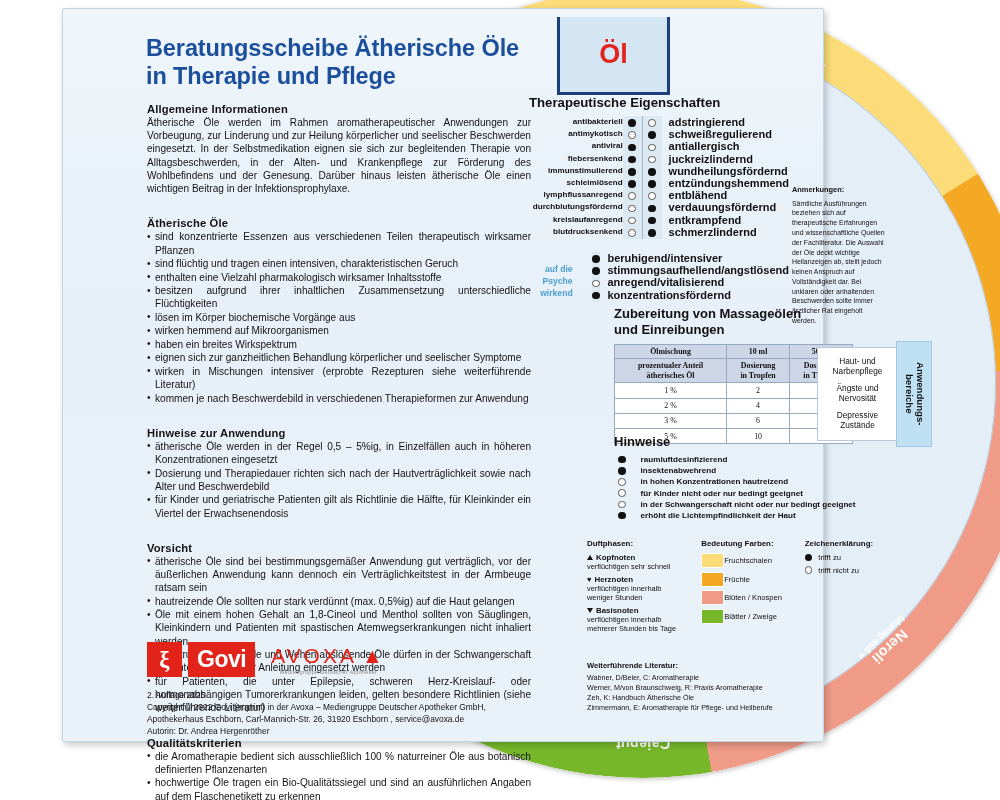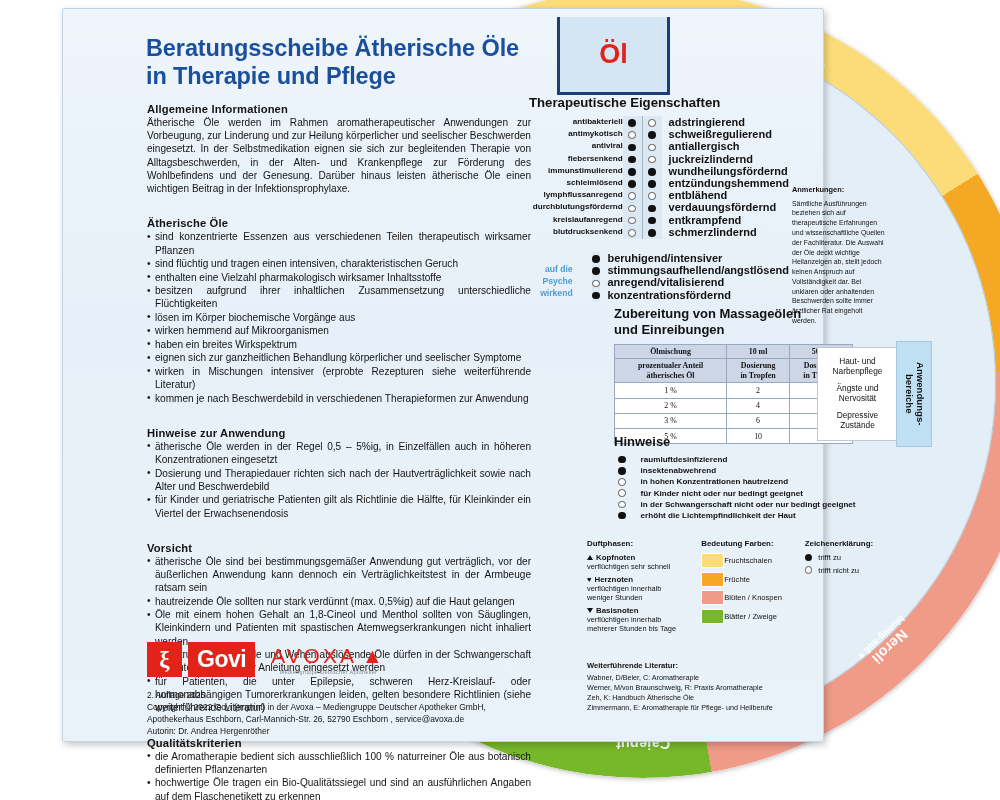--- a/index.html
+++ b/index.html
@@ -265,21 +265,21 @@
           <span>AVOXA</span>
           <span class="avoxa-glyph">▲</span>
         </div>
         <div class="asub">Mediengruppe Deutscher Apotheker</div>
       </div>
     </div>
 
     <div id="imprint">
       <div>2. Auflage 2025</div>
       <div>Copyright © 2022 Govi (Imprint) in der Avoxa – Mediengruppe Deutscher Apotheker GmbH,</div>
-      <div>Apothekerhaus Eschborn, Carl-Mannich-Str. 26, 52790 Eschborn , service@avoxa.de</div>
+      <div>Apothekerhaus Eschborn, Carl-Mannich-Str. 26, 31920 Eschborn , service@avoxa.de</div>
       <div>Autorin: Dr. Andrea Hergenröther</div>
     </div>
 
     <div id="therap">
       <div class="h3">Therapeutische Eigenschaften</div>
       <div class="prop-grid">
         <div class="prop-left" id="prop-left">
             <div>antibakteriell</div>
             <div>antimykotisch</div>
             <div>antiviral</div>

